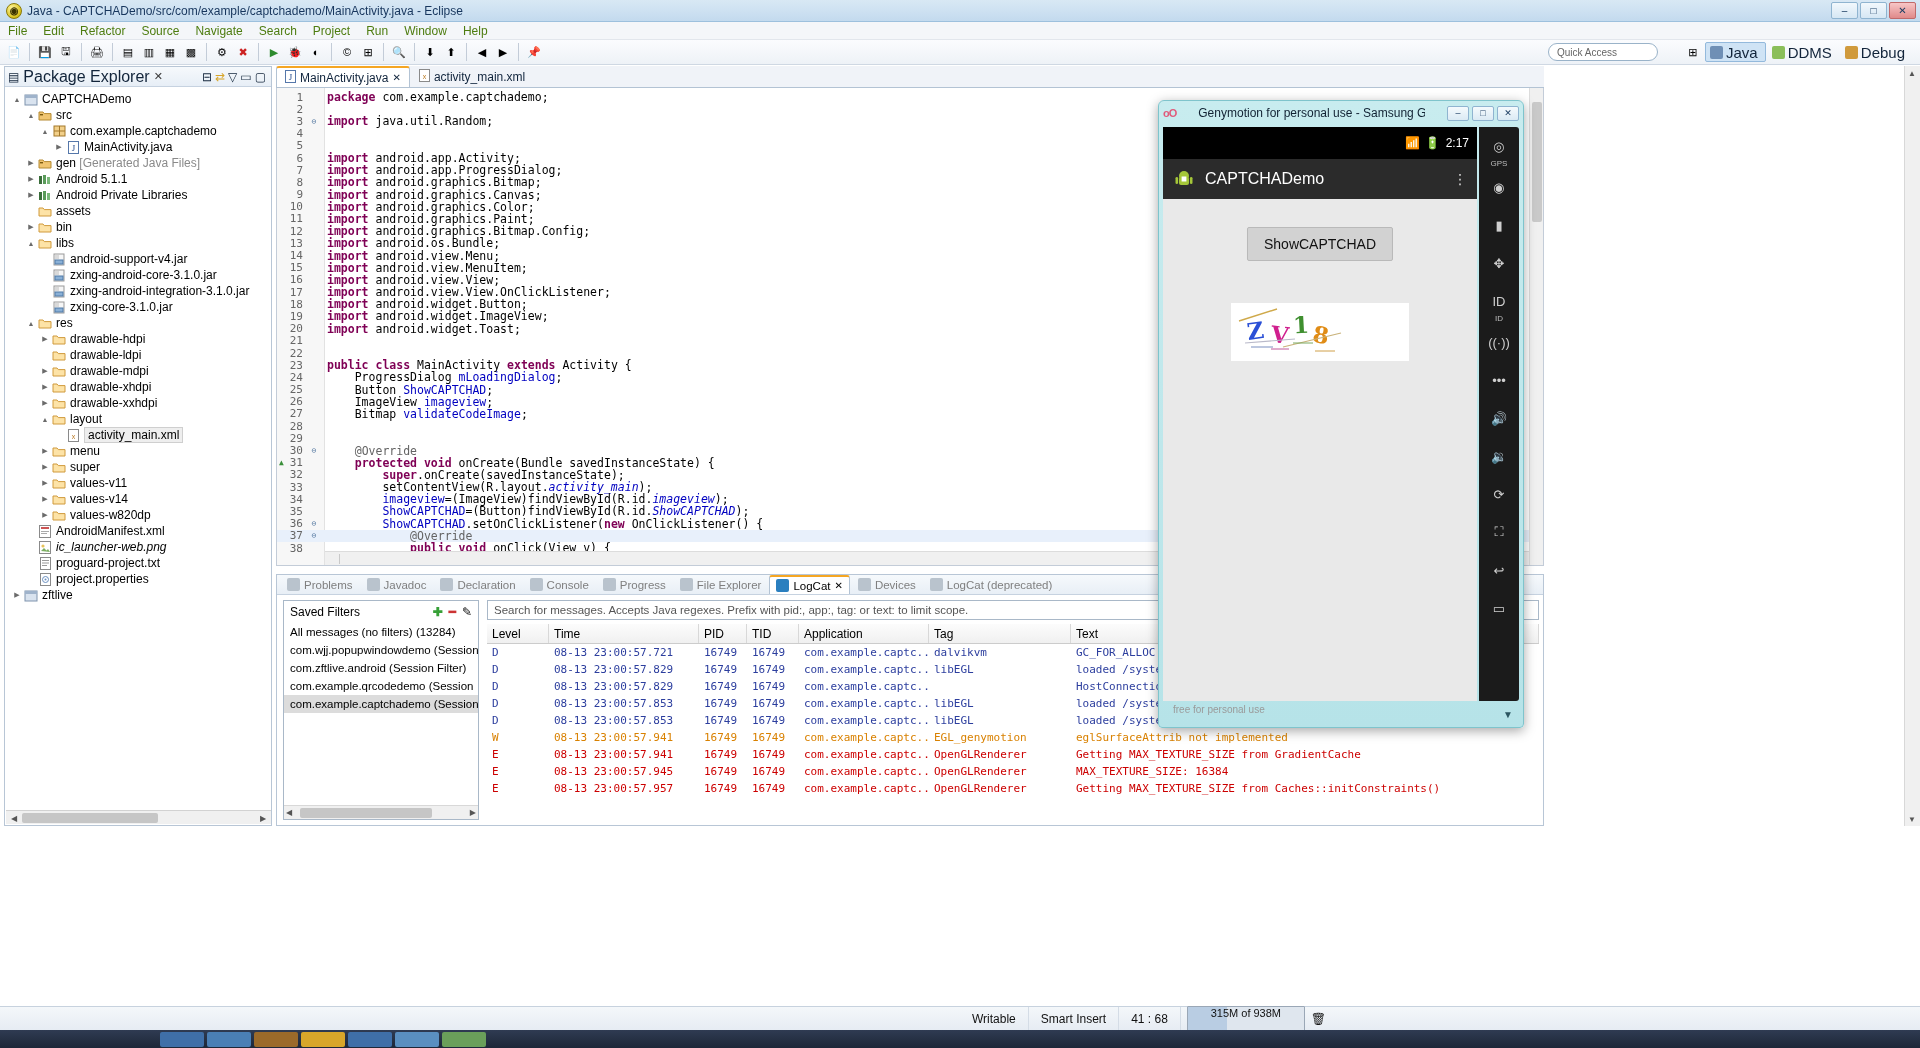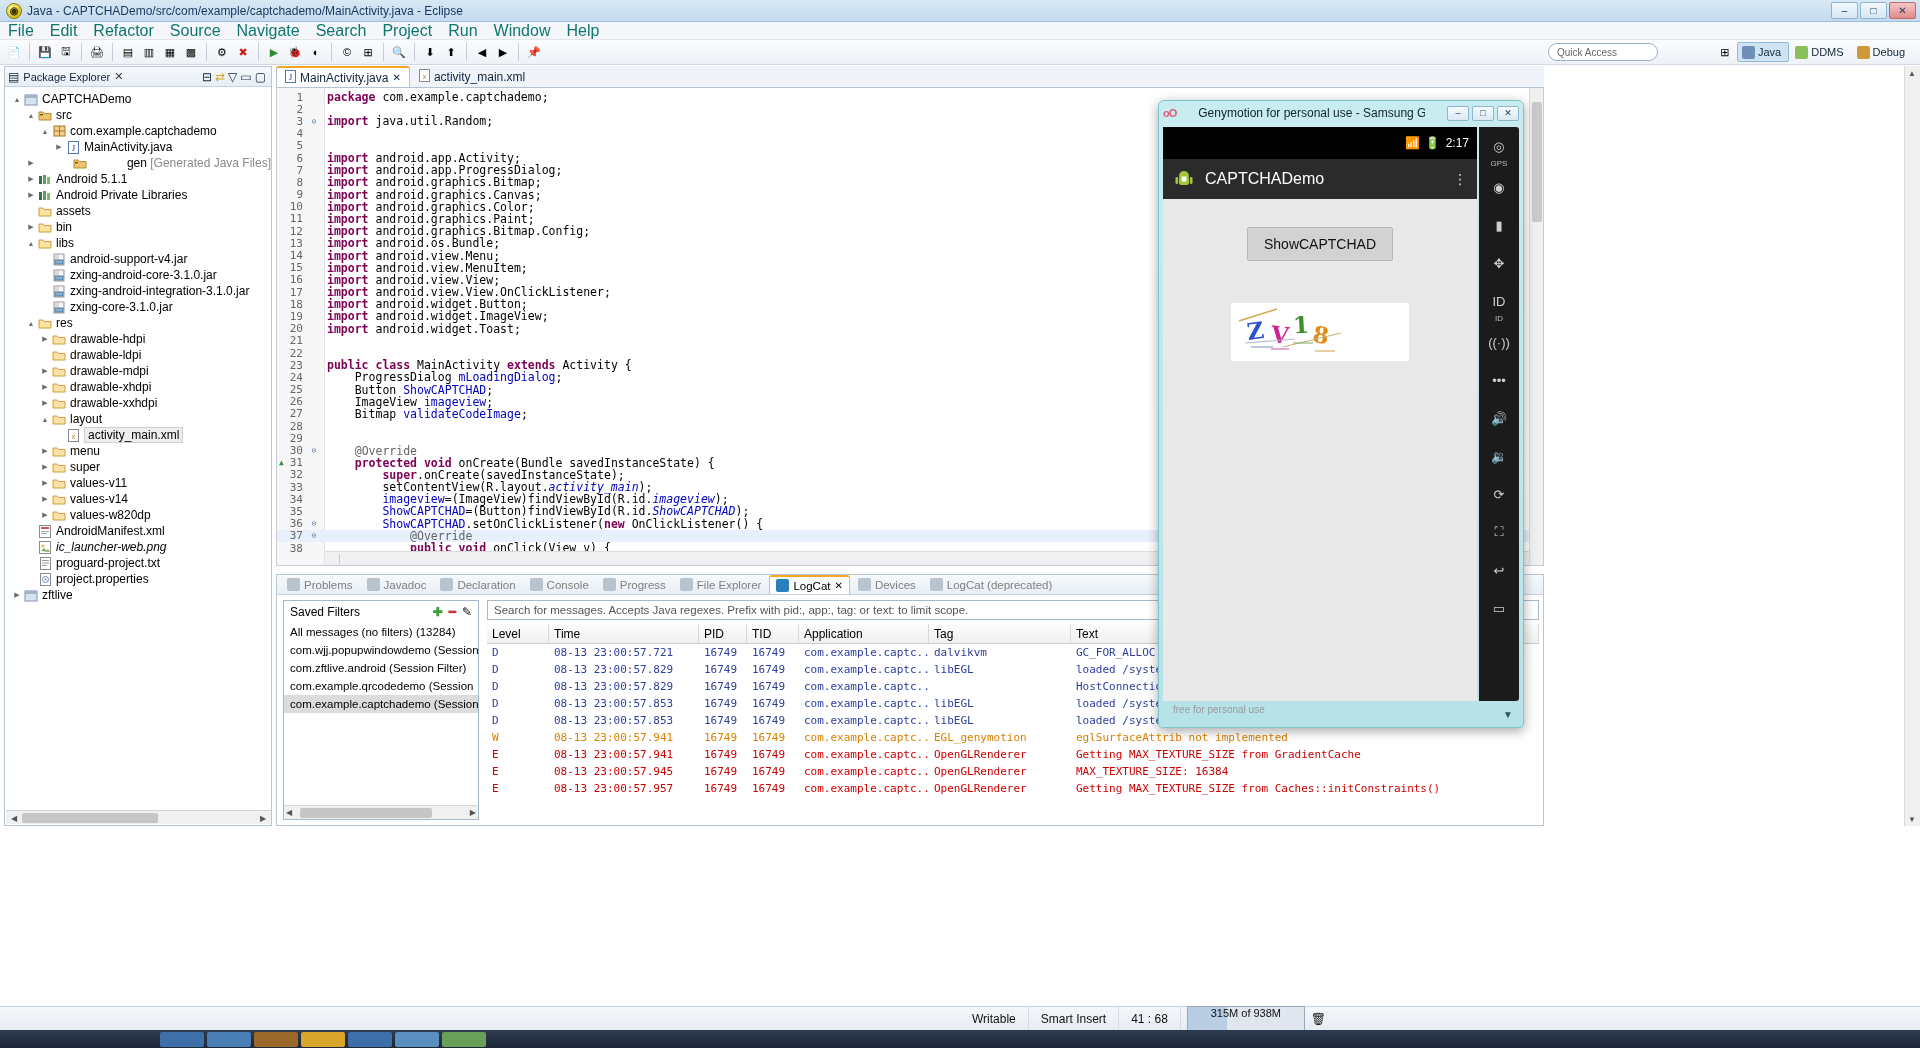--- a/index.html
+++ b/index.html
@@ -37,21 +37,21 @@
     font-size:10px; color:#1c3e63; border-radius:2px;
   }
   .win-btn.close { background: linear-gradient(to bottom,#f7c6c6,#e08a8a); border-color:#c06a6a; }
 
   
   .menubar {
     position:absolute; left:0; top:22px; width:1920px; height:18px;
     background:#f4f6f9; display:flex; align-items:center;
     border-bottom:1px solid #e2e6ec;
   }
-  .menubar .mi { padding: 0 8px; font-size:16px; color:#0f766e; line-height:18px; }
+  .menubar .mi { padding: 0 8px; font-size:12px; color:#4d7c0f; line-height:18px; }
 
   
   .toolbar {
     position:absolute; left:0; top:40px; width:1920px; height:25px;
     background: linear-gradient(to bottom,#fbfcfe,#eef2f7);
     border-bottom:1px solid #cfd8e3;
     display:flex; align-items:center; padding-left:4px; gap:1px;
   }
   .tb-sep { width:1px; height:18px; background:#c3ccd8; margin:0 4px; }
   .tbi {
@@ -60,36 +60,36 @@
   }
 
   .quick-access {
     position:absolute; right:262px; top:3px; width:110px; height:18px;
     border:1px solid #9ab3c9; background:#fff; border-radius:9px;
     font-size:10px; color:#666; padding:0 6px 0 8px; line-height:17px;
   }
   .persp-btns { position:absolute; right:8px; top:2px; display:flex; align-items:center; gap:2px; }
   .persp {
     height:20px; padding:0 7px 0 4px; display:flex; align-items:center; gap:3px;
-    font-size:11px; color:#12243a; border-radius:2px;
+    font-size:15px; color:#12243a; border-radius:2px;
   }
   .persp.active { background:#cfe3f5; border:1px solid #93b9dc; }
   .persp-icon { width:13px; height:13px; border-radius:2px; display:inline-block; }
 
   
   .pkg-panel {
     position:absolute; left:4px; top:66px; width:268px; height:760px;
     background:#ffffff; border:1px solid #b8c6d6;
   }
   .pkg-head {
     height:20px; background: linear-gradient(to bottom,#f6f9fc,#e7eef6);
     border-bottom:1px solid #c6d2e0; display:flex; align-items:center; padding:0 3px;
     font-size:12px; color:#12243a; gap:4px;
   }
-  .pkg-head .title { font-size:11px; }
+  .pkg-head .title { font-size:16px; }
   .pkg-head .close-x { font-size:11px; color:#3a3a3a; }
   .pkg-head .tools { margin-left:auto; display:flex; gap:3px; align-items:center; padding-right:2px; }
   .pkg-tree { padding:4px 0 0 0; overflow:hidden; height:735px; background:#fff; }
   .tn { display:flex; align-items:center; height:16px; font-size:12px; color:#000; white-space:nowrap; }
   .tn .arrow { width:12px; text-align:center; color:#6b6b6b; font-size:7px; flex:0 0 12px; }
   .tn .ico { width:16px; height:14px; margin-right:3px; flex:0 0 16px; display:flex; align-items:center; justify-content:center; font-size:11px; }
   .pkg-scroll-h {
     position:absolute; left:1px; bottom:1px; width:265px; height:14px;
     background:#f0f0f0; border-top:1px solid #d2d2d2;
   }
@@ -349,21 +349,21 @@
         <div class="tn" style="padding-left: 48px;">
           <span class="arrow">▶</span>
           <span class="ico">
             <svg width="11" height="13">
               <rect x="0.5" y="0.5" width="10" height="12" fill="#fff" stroke="#5577aa"></rect>
               <text x="5.5" y="10" font-size="9" fill="#2a4f8f" text-anchor="middle" font-family="serif">J</text>
             </svg>
           </span>
           <span>MainActivity.java</span>
         </div>
-        <div class="tn" style="padding-left: 20px; justify-content: space-between;">
+        <div class="tn" style="padding-left: 20px;">
           <span class="arrow">▶</span>
           <span class="ico">
             <svg width="14" height="12">
               <path d="M1 3h4l1.3 1.6H13V11H1z" fill="#f0c571" stroke="#b58a33"></path>
               <rect x="2" y="5" width="3" height="1.4" fill="#7b5a10"></rect>
             </svg>
           </span>
           <span>gen <span style="color:#8a8a8a">[Generated Java Files]</span></span>
         </div>
         <div class="tn" style="padding-left: 20px;">

